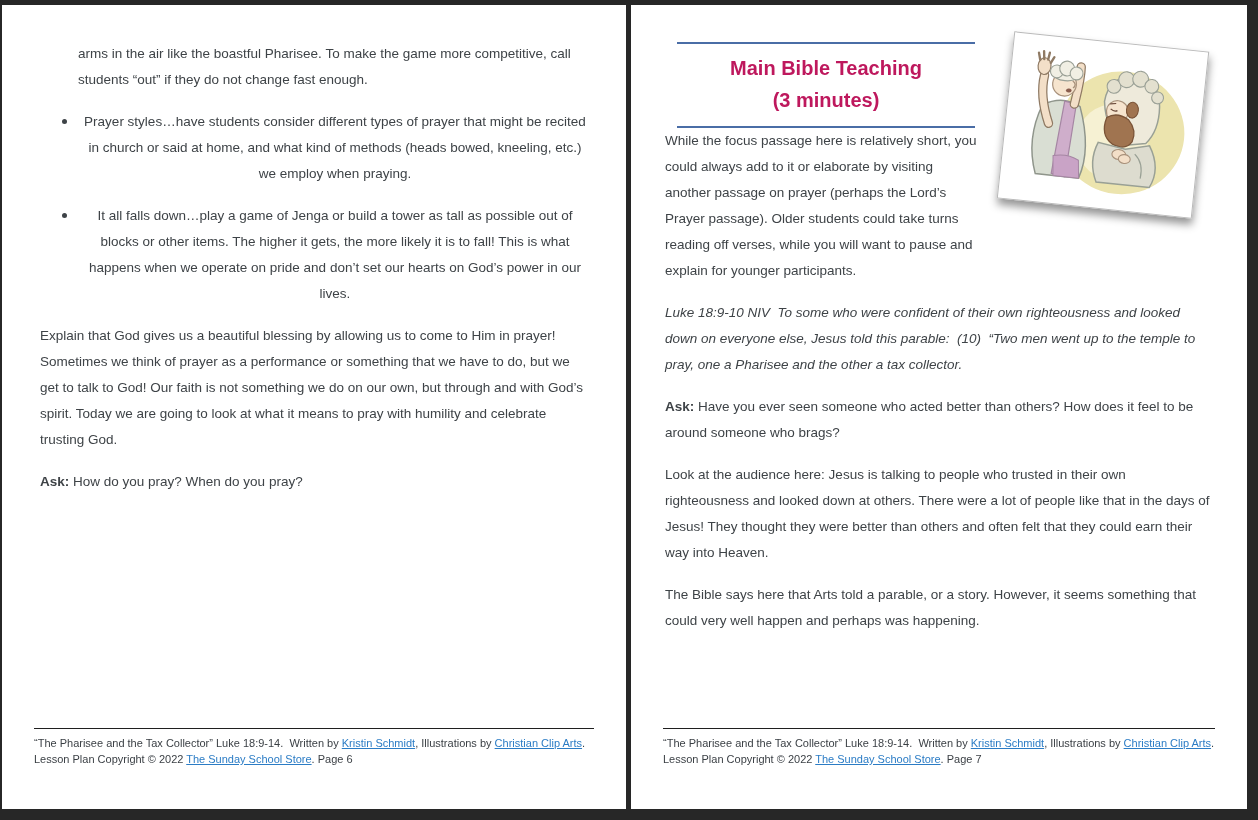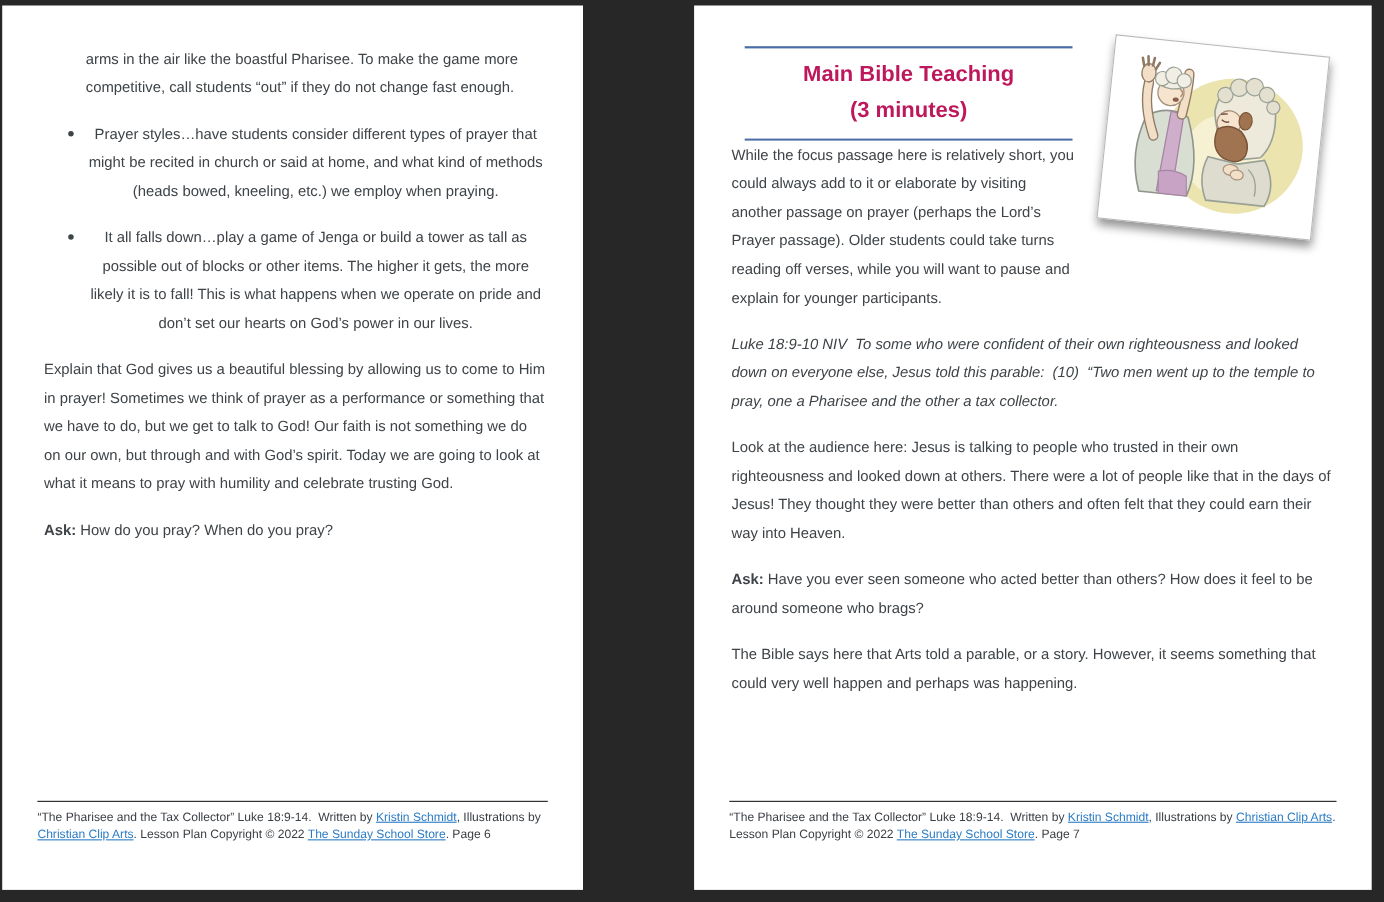--- a/index.html
+++ b/index.html
@@ -1,20 +1,20 @@
 <!DOCTYPE html>
 <html><head>
 <meta charset="utf-8">
 <style>
   * { margin:0; padding:0; box-sizing:border-box; }
   html,body { width:1258px; height:820px; overflow:hidden; }
   body { font-family:"Liberation Sans","DejaVu Sans",sans-serif; background:#272727; position:relative; }
 
   .page { position:absolute; top:5px; height:804px; background:#ffffff; }
-  .page-left  { left:2px;   width:528px; }
+  .page-left  { left:2px;   width:624px; }
   .page-right { left:631px; width:616px; }
 
   .content { position:absolute; top:36px; left:38px; right:34px;
              font-size:13.5px; line-height:26px; color:#3e4347; }
   .page-right .content { top:28px; left:34px; right:34px; }
 
   p.para { margin:0 0 16px 0; }
   .indented { padding-left:38px; }
 
   .bullet-item { position:relative; padding-left:38px; margin-bottom:16px;text-align:center; }
@@ -136,25 +136,25 @@
         <div>Main Bible Teaching</div>
         <div>(3 minutes)</div>
       </div>
     </div>
 
     <p class="para first-para">While the focus passage here is relatively short, you could always add to it or elaborate by visiting another passage on prayer (perhaps the Lord’s Prayer passage). Older students could take turns reading off verses, while you will want to pause and explain for younger participants.</p>
 
 
     <p class="para quote">Luke 18:9-10 NIV&nbsp; To some who were confident of their own righteousness and looked down on everyone else, Jesus told this parable:&nbsp; (10)&nbsp; “Two men went up to the temple to pray, one a Pharisee and the other a tax collector.</p>
 
-    <p class="para">Look at the audience here: Jesus is talking to people who trusted in their own righteousness and looked down at others. There were a lot of people like that in the days of Jesus! They thought they were better than others and often felt that they could earn their way into Heaven.</p>
-
     <p class="para">
       <span class="ask-label">Ask:</span><span> Have you ever seen someone who acted better than others? How does it feel to be around someone who brags?</span>
     </p>
+
+    <p class="para">Look at the audience here: Jesus is talking to people who trusted in their own righteousness and looked down at others. There were a lot of people like that in the days of Jesus! They thought they were better than others and often felt that they could earn their way into Heaven.</p>
 
     <p class="para">The Bible says here that Arts told a parable, or a story. However, it seems something that could very well happen and perhaps was happening.</p>
   </div>
 
   <div class="footer">
     <span>“The Pharisee and the Tax Collector” Luke 18:9-14.&nbsp; Written by </span><a>Kristin Schmidt</a><span>, Illustrations by </span><a>Christian Clip Arts</a><span>. Lesson Plan Copyright © 2022 </span><a>The Sunday School Store</a><span>. Page 7</span>
   </div>
 </div>
 
 </body></html>

